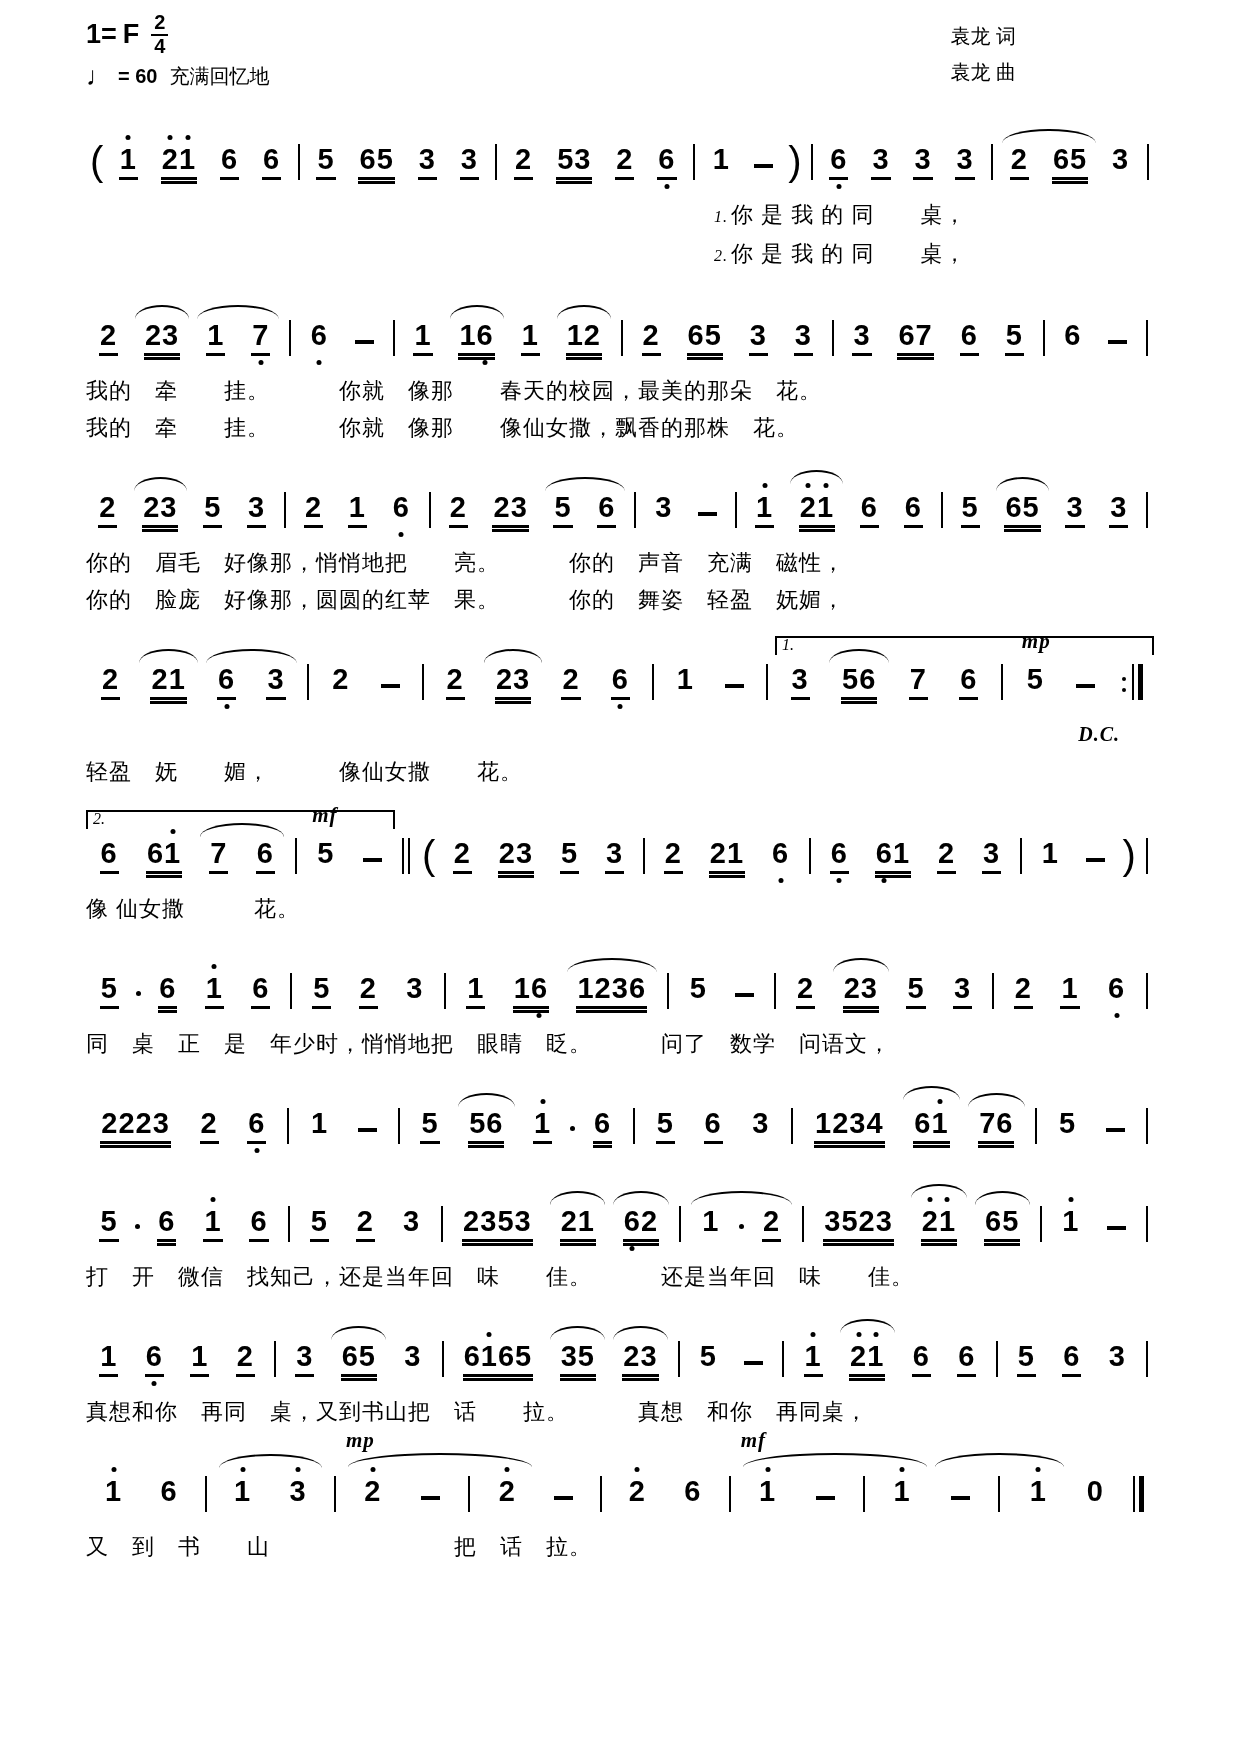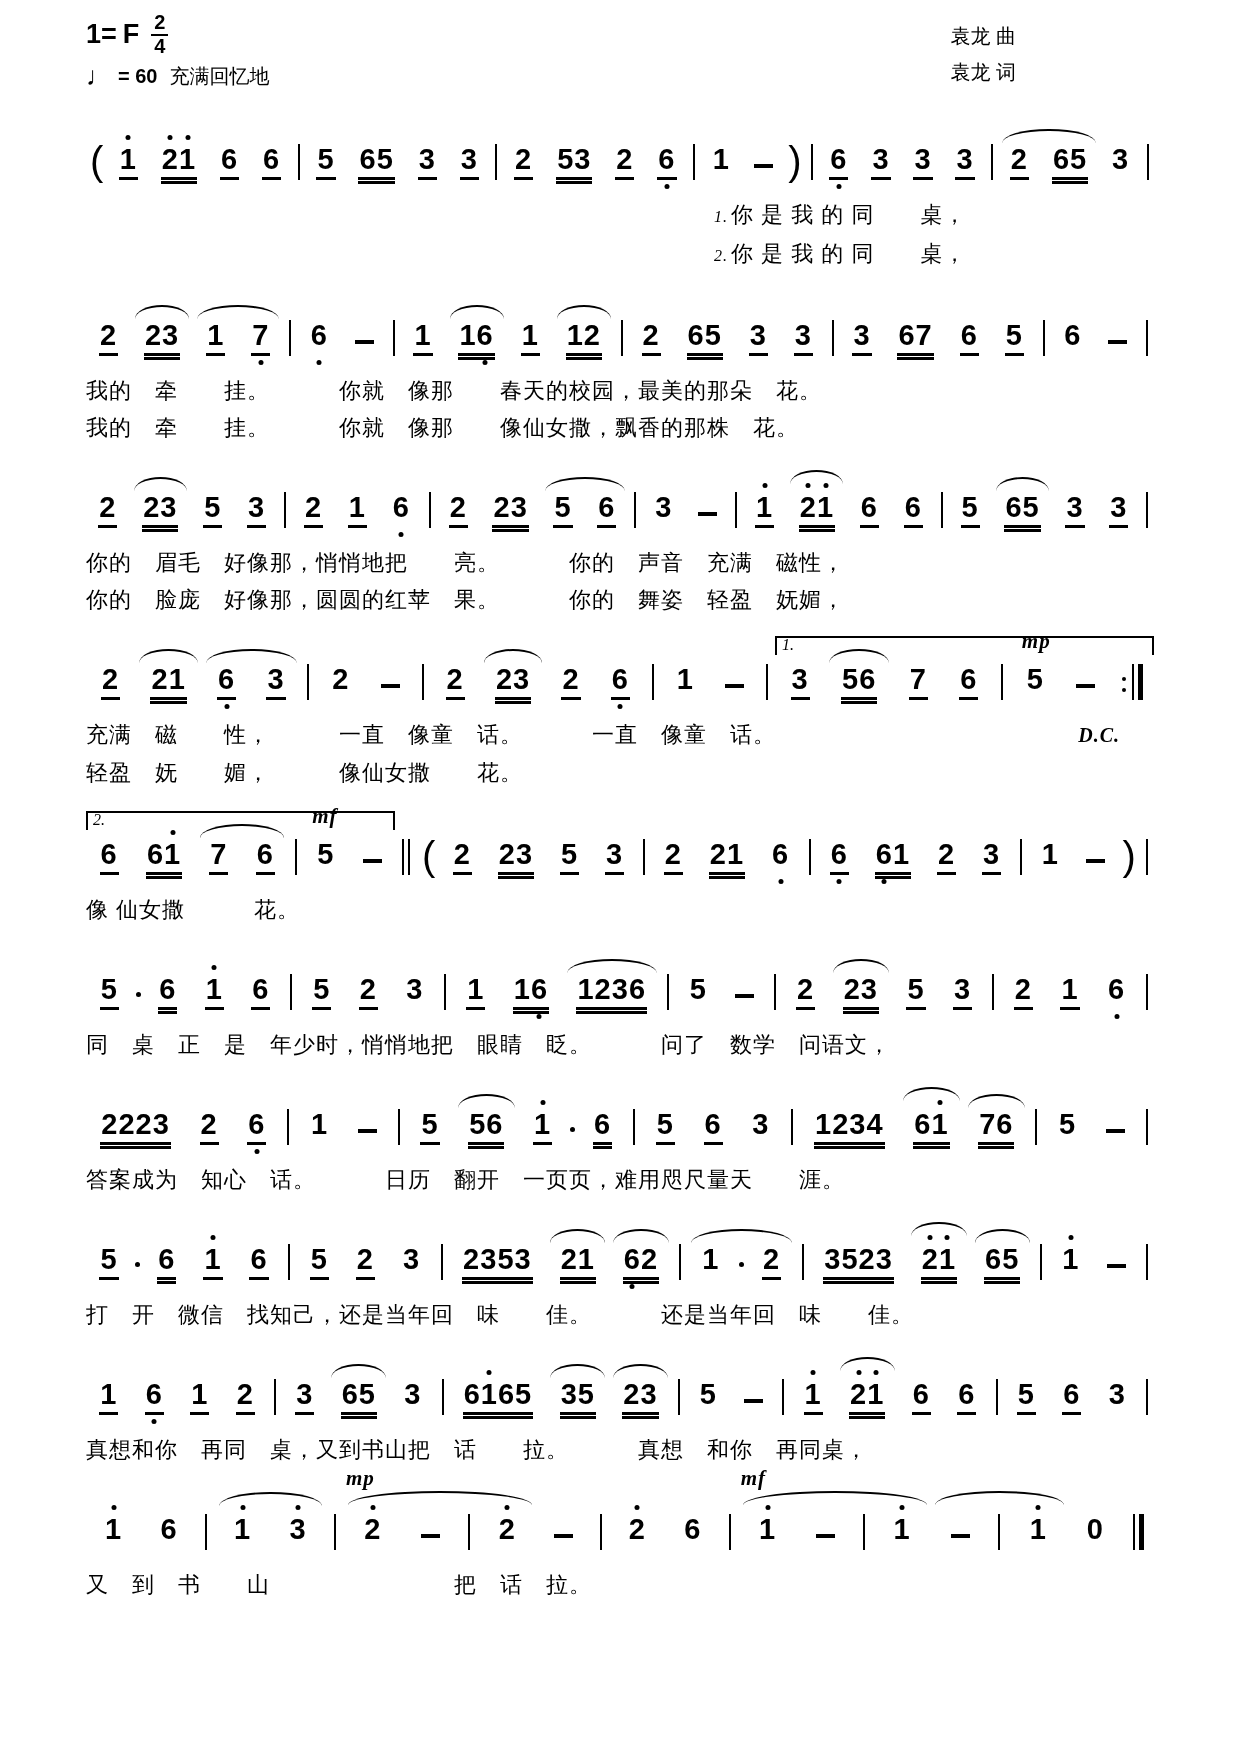--- a/index.html
+++ b/index.html
@@ -46,22 +46,22 @@
   .lyr{ display:flex; align-items:baseline; font-size:22px; line-height:37px; letter-spacing:1px;}
   .lyrtext{ white-space:pre;}
   .vnum{ font-family:"Liberation Serif",serif; font-style:italic; font-size:16px; margin-right:3px;}
   .dc{ margin-left:auto; margin-right:34px; font-family:"Liberation Serif",serif; font-style:italic; font-weight:700; font-size:20px;}
 </style>
 </head>
 <body>
 
 <div class="sheet">
   <div class="credits">
+    <div>袁龙 词</div>
     <div>袁龙 曲</div>
-    <div>袁龙 词</div>
   </div>
   <div class="keyrow">
     <div class="keyline">
       <span>1=</span>
       <span>F</span>
       <span class="frac">
         <span class="num">2</span>
         <span>4</span>
       </span>
     </div>
@@ -619,21 +619,20 @@
                   <i></i>
                   <i></i>
                 </span>
                 <span class="bl"></span>
                 <span class="blthick"></span>
               </span>
             </span>
           </span>
         </div>
         <div class="lyr">
-          <span class="lyrtext">充满　磁　　性，　　　一直　像童　话。　　　一直　像童　话。</span>
           <span class="dc">D.C.</span>
         </div>
         <div class="lyr">
           <span class="lyrtext">轻盈　妩　　媚，　　　像仙女撒　　花。</span>
         </div>
       </div>
       <div class="sys">
         <div class="mline">
           <span class="grp vol" style="flex-grow: 6.45;">
             <span class="vlabel">2.</span>
@@ -1010,23 +1009,20 @@
             <span class="note u0">
               <span class="ch">5</span>
             </span>
           </span>
           <span class="cell" style="flex-grow: 1;">
             <span class="dashline"></span>
           </span>
           <span class="cell" style="flex-grow: 0.45;">
             <span class="bl"></span>
           </span>
-        </div>
-        <div class="lyr">
-          <span class="lyrtext">答案成为　知心　话。　　　日历　翻开　一页页，难用咫尺量天　　涯。</span>
         </div>
       </div>
       <div class="sys">
         <div class="mline">
           <span class="cell" style="flex-grow: 1;">
             <span class="note u1">
               <span class="ch">5</span>
             </span>
           </span>
           <span class="cell" style="flex-grow: 0.25;">

